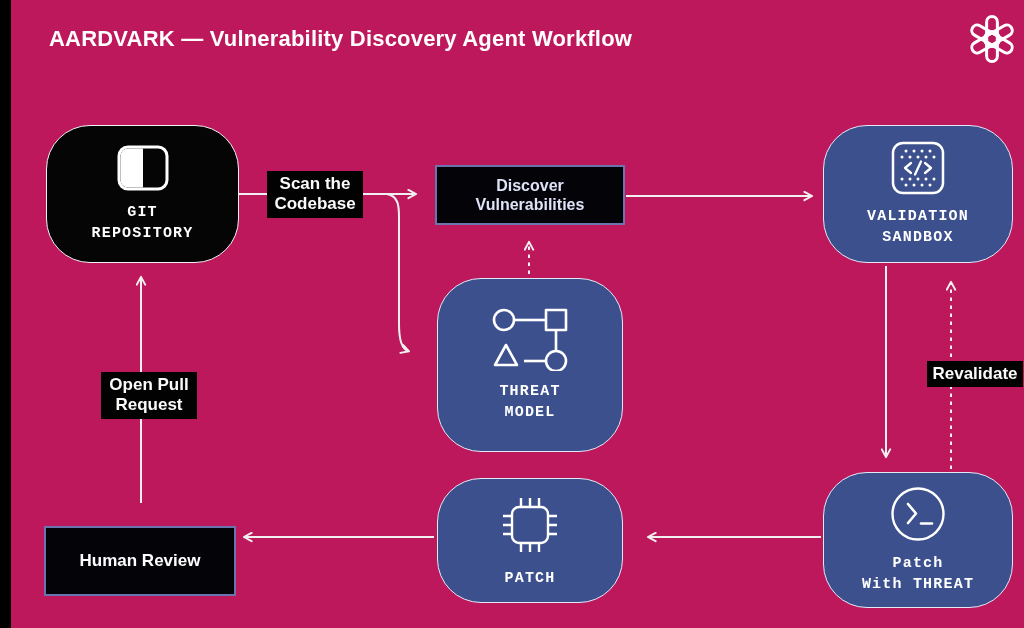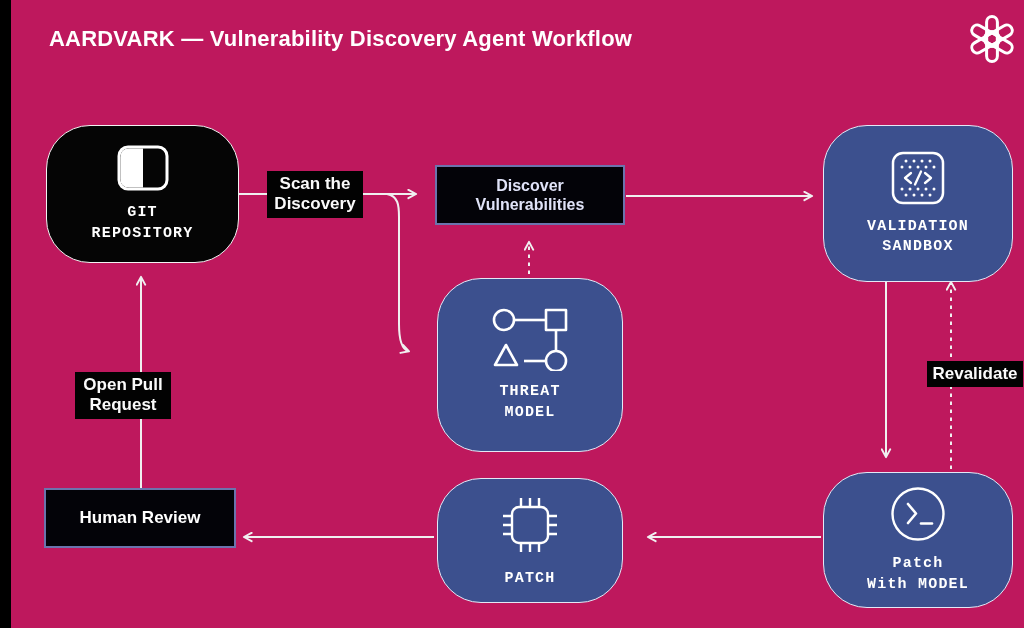--- a/index.html
+++ b/index.html
@@ -31,32 +31,32 @@
     line-height:1.35;text-align:center;
   }
   .mono-label span{display:block;}
   .sans-label{
     color:#fff;font-size:17px;font-weight:700;text-align:center;line-height:1.2;
   }
   .lavender{color:#e0e3f8;font-size:16px;width:170px;}
   
   .n-git{left:35px;top:125px;width:193px;height:138px;}
   .n-discover{left:424px;top:165px;width:190px;height:60px;}
-  .n-sandbox{left:812px;top:125px;width:190px;height:157px;}
+  .n-sandbox{left:812px;top:125px;width:190px;height:138px;}
   .n-threat{left:426px;top:278px;width:186px;height:174px;}
   .n-patch{left:426px;top:478px;width:186px;height:125px;}
   .n-codex{left:812px;top:472px;width:190px;height:136px;}
-  .n-human{left:33px;top:488px;width:192px;height:60px;}
+  .n-human{left:33px;top:526px;width:192px;height:70px;}
   
   .edge-label{
     background:#020202;color:#fafafa;font-size:17px;font-weight:700;
     text-align:center;line-height:1.2;z-index:3;padding:3px 0;
   }
   .l-scan{left:256px;top:171px;width:96px;}
-  .l-openpr{left:64px;top:372px;width:96px;text-align:center;}
+  .l-openpr{left:90px;top:372px;width:96px;text-align:center;}
   .l-revalidate{left:916px;top:361px;width:96px;}
   
   #edges{position:absolute;left:0;top:0;z-index:1;}
   .icon{display:block;}
 </style>
 </head>
 <body>
 
 <div id="canvas">
 
@@ -180,25 +180,25 @@
   <div class="abs node rounded n-codex">
     <svg class="icon" width="58" height="58" viewBox="0 0 58 58">
       <circle cx="29" cy="29" r="25.5" fill="none" stroke="#fff" stroke-width="2.4"></circle>
       <g fill="none" stroke="#fff" stroke-width="2.6" stroke-linecap="round" stroke-linejoin="round">
         <path d="M19,19 L27,28.5 L19,38"></path>
         <path d="M32,38.5 L43,38.5"></path>
       </g>
     </svg>
     <div class="mono-label">
       <span>Patch</span>
-      <span>With MODEL</span>
+      <span>With THREAT</span>
     </div>
   </div>
 
   <div class="abs node thinbox n-human">
     <div class="sans-label">Human Review</div>
   </div>
 
-  <div class="abs edge-label l-scan">Scan the Discovery</div>
+  <div class="abs edge-label l-scan">Scan the Codebase</div>
   <div class="abs edge-label l-openpr">Open Pull Request</div>
   <div class="abs edge-label l-revalidate">Revalidate</div>
 
 </div>
 
 </body></html>

